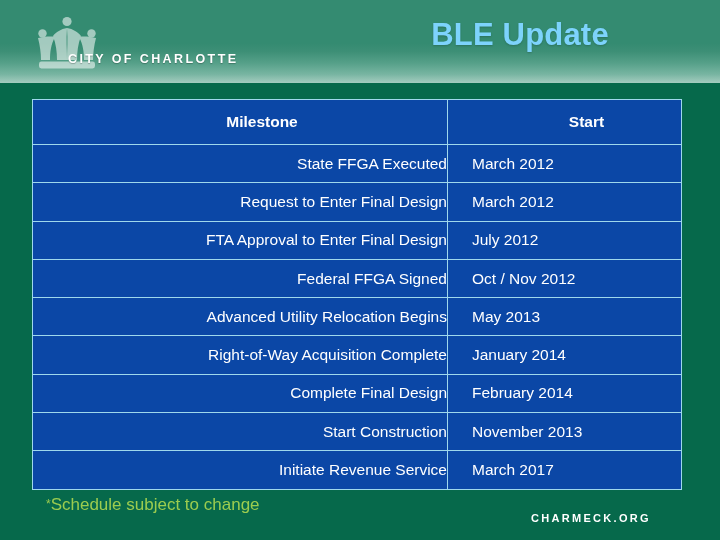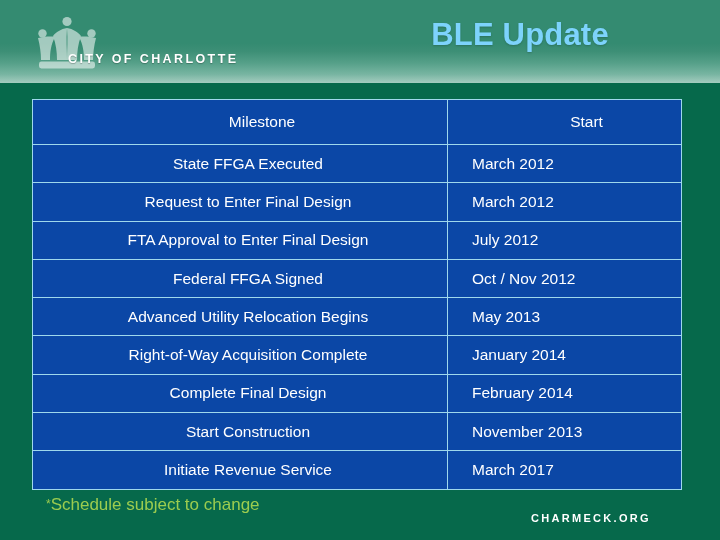--- a/index.html
+++ b/index.html
@@ -107,31 +107,31 @@
   #milestone-table td {
     border: 1px solid #9fd8ec;
     color: #ffffff;
     font-size: 15.5px;
     background: #0b47a6;
     padding: 0;
     vertical-align: middle;
   }
   #milestone-table th {
     height: 44px;
-    font-weight: normal;
+    font-weight: bold;
     text-align: center;
     font-size: 15.5px;
     padding-left: 44px;
   }
   #milestone-table td {
     height: 37.3px;
     font-weight: normal;
   }
   #milestone-table td.cell-milestone {
-    text-align: center;
+    text-align: right;
     padding-left: 16px;
   }
   #milestone-table td.cell-date {
     text-align: left;
     padding-left: 24px;
   }
 
   
   #footnote {
     position: absolute;

